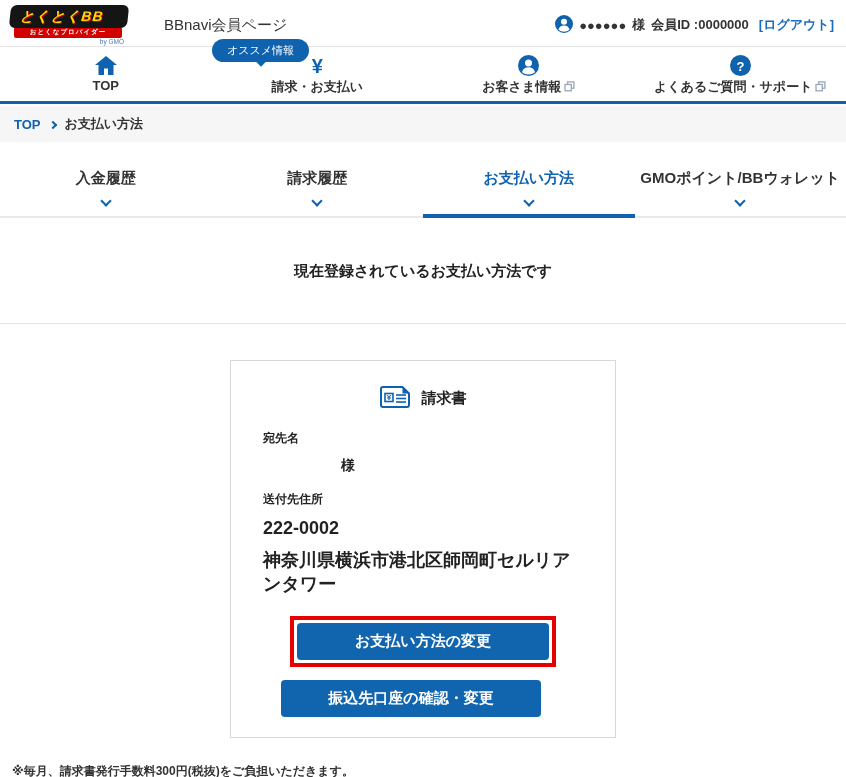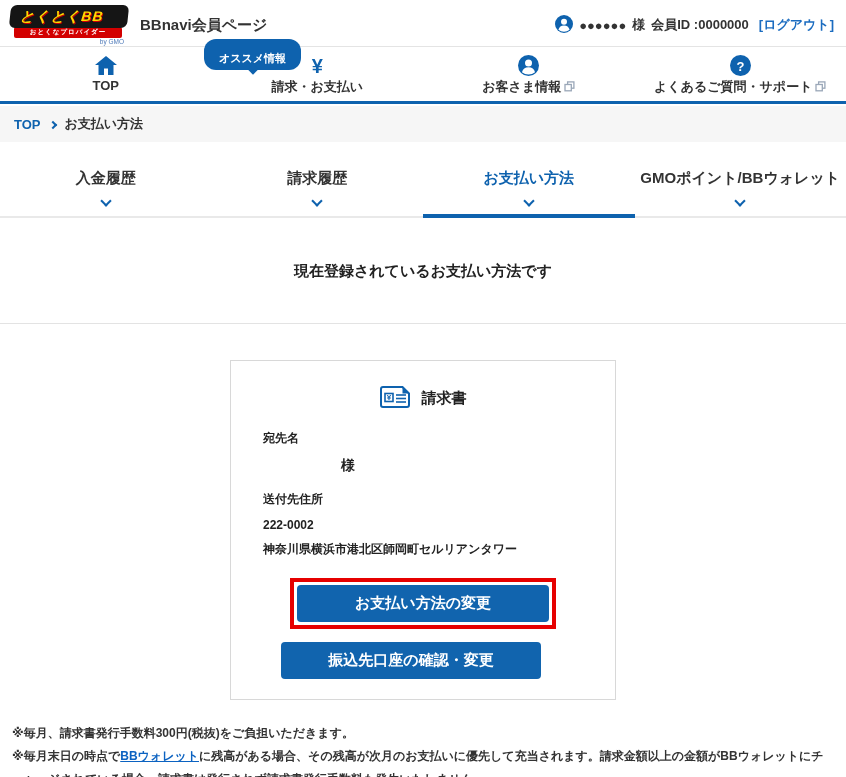--- a/index.html
+++ b/index.html
@@ -17,29 +17,29 @@
     background:#151515; color:#ffd900; font-weight:bold; font-style:italic;
     font-size:14px; letter-spacing:1px; padding:3px 10px 2px; border-radius:6px;
     transform:skewX(-6deg); text-shadow:1px 1px 0 #cc0000; white-space:nowrap;
   }
   .logo-red {
     background:#d30000; color:#fff; font-size:6.5px; font-weight:bold;
     text-align:center; padding:1px 2px; margin:-1px 6px 0 4px; border-radius:2px;
     white-space:nowrap; letter-spacing:1px;
   }
   .logo-by { font-size:6.5px; color:#4d79b8; text-align:right; margin-right:4px; }
-  .site-title { font-size:15px; font-weight:bold; margin-left:12px; }
+  .site-title { font-size:15px; font-weight:normal; margin-left:36px; }
   .user-area { margin-left:auto; display:flex; align-items:center; gap:6px; font-size:13px; font-weight:bold; }
   .logout { color:#1b6cc0; cursor:pointer; margin-left:4px; }
 
   
   .promo-badge {
-    position:absolute; top:39px; left:204px; z-index:6;
-    background:#0e62ae; color:#fff; font-size:11px; font-weight:bold;
-    padding:12px 15px 4px; border-radius:12px; cursor:pointer; white-space:nowrap;
+    position:absolute; top:39px; left:212px; z-index:6;
+    background:#0e62ae; color:#fff; font-size:11px; font-weight:normal;
+    padding:4px 15px 4px; border-radius:12px; cursor:pointer; white-space:nowrap;
   }
   .promo-badge::after {
     content:""; position:absolute; left:50%; bottom:-3px; width:8px; height:8px;
     background:#0e62ae; transform:translateX(-50%) rotate(45deg);
   }
 
   
   .nav { display:flex; border-top:1px solid #e4e4e4; border-bottom:3px solid #0e62ae; padding:7px 0 5px; }
   .nav-item { flex:1; display:flex; flex-direction:column; align-items:center; gap:2px; cursor:pointer; }
   .nav-icon { height:22px; display:flex; align-items:flex-end; justify-content:center; }
@@ -62,21 +62,21 @@
 
   
   .page-heading { text-align:center; font-size:15px; font-weight:bold; margin:44px 0 42px; color:#222; }
   .divider { border:none; border-top:1px solid #e3e3e3; }
 
   
   .card { width:386px; margin:36px auto 0; border:1px solid #d8d8d8; padding:20px 32px 18px; background:#fff; }
   .method-row { display:flex; justify-content:center; align-items:center; gap:10px; margin:4px 0 18px; font-size:15px; font-weight:bold; color:#222; }
   .field-label { font-size:12px; font-weight:bold; margin:12px 0 10px; color:#222; }
   .recipient-value { padding-left:78px; font-size:14px; font-weight:bold; margin-bottom:16px; color:#222; }
-  .field-value { font-size:12px; font-weight:bold; margin:9px 0; color:#222; }
+  .field-value { font-size:18px; font-weight:bold; margin:9px 0; color:#222; }
   .red-box { border:4px solid #e60000; padding:3px; width:266px; margin:20px auto 0; }
   .btn {
     display:block; width:260px; height:37px; background:#1164ae; color:#fff;
     font-size:15px; font-weight:bold; border:none; border-radius:4px; cursor:pointer;
     font-family:Liberation Mono, monospace; text-align:center;
   }
   .red-box .btn { width:100%; }
   .btn2-wrap { width:284px; margin:13px auto 2px; }
 
   

